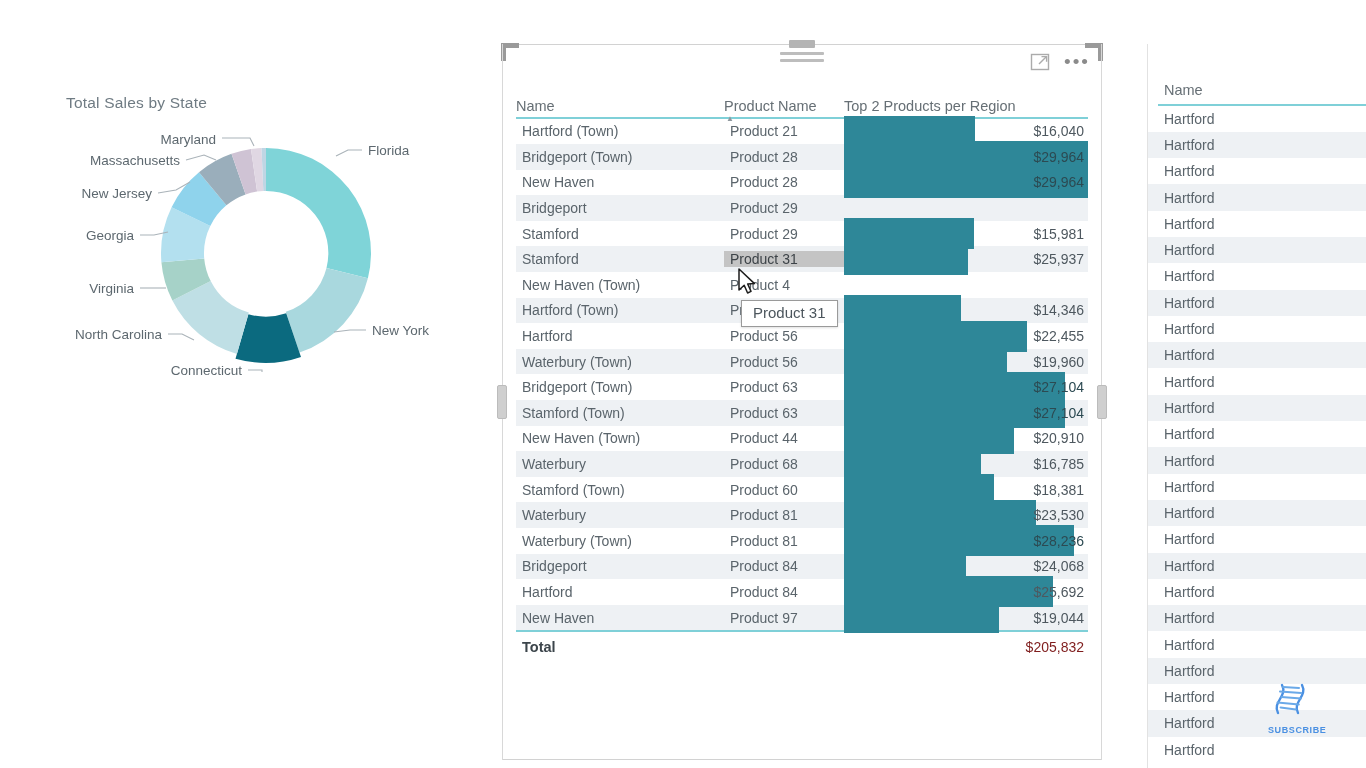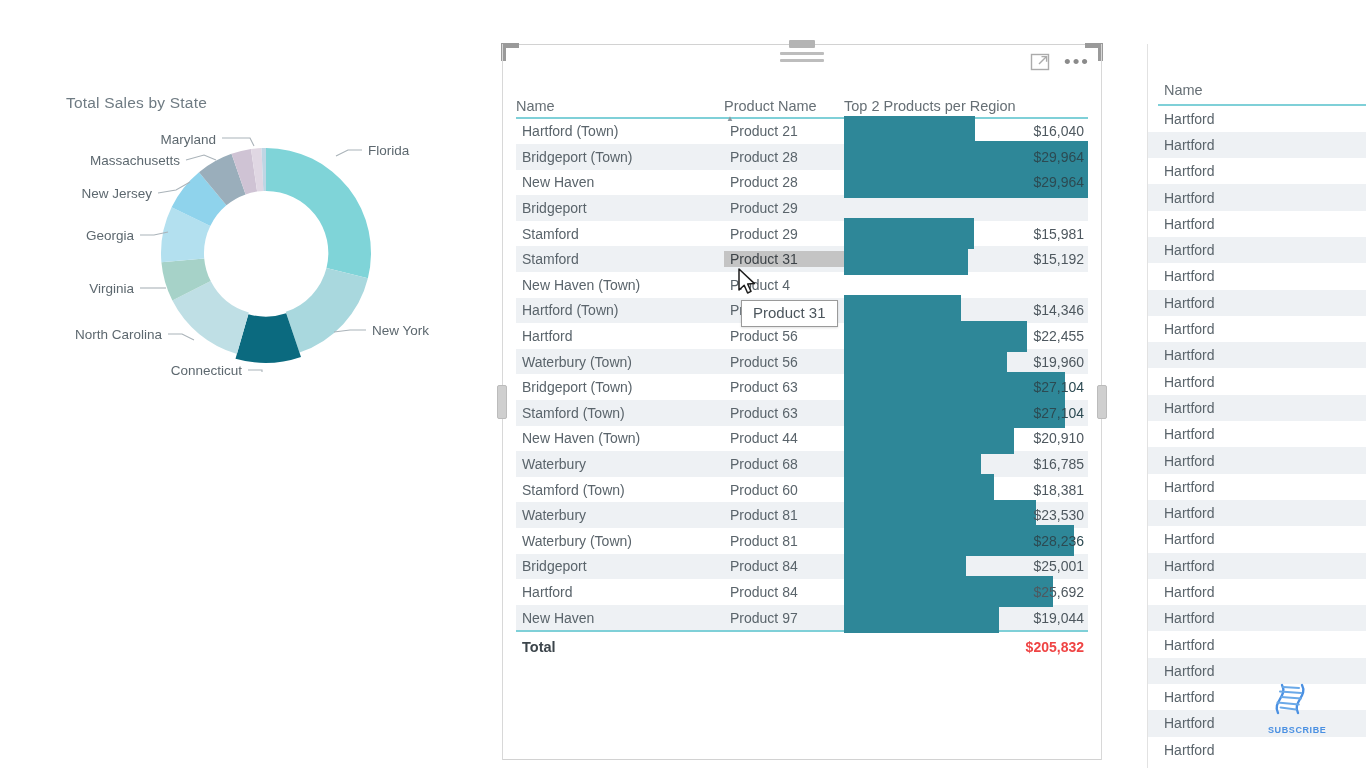--- a/index.html
+++ b/index.html
@@ -72,21 +72,21 @@
   .cell-product.hovered { background:#c4c4c4; color:#3d4348; }
   .cell-bar { flex:1; position:relative; height:35px; }
   .bar-track { position:absolute; left:0; top:2px; bottom:2px; right:0; }
   .bar-fill { position:absolute; left:0; top:0; bottom:0; background:#2e8798; }
   .bar-value { position:absolute; right:4px; top:50%; transform:translateY(-50%);
      font-size:14px; color:#4e585f; }
   .bar-value.inside { color:#2c4a52; }
 
   .totals-rule { height:1.5px; background:#7fd0d8; }
   .trow.total { font-weight:bold; color:#3c454b; height:30px; font-size:14.5px; }
-  .trow.total .cell-bar .bar-value { font-weight:bold; color:#ef4444; }
+  .trow.total .cell-bar .bar-value { font-weight:normal; color:#7f1d1d; }
 
   
   #product-tooltip {
     position:absolute; left:741px; top:300px;
     background:#ffffff; border:1px solid #9a9a9a;
     padding:3px 11px 5px 11px; font-size:15px; color:#4c565d;
     box-shadow:0 1px 2px rgba(0,0,0,.12); z-index:40; white-space:nowrap;
   }
   
   #mouse-cursor { position:absolute; left:737px; top:268px; z-index:45; pointer-events:none; }
@@ -245,21 +245,21 @@
               <div class="bar-value">$15,981</div>
             </div>
           </div>
           <div class="trow alt">
             <div class="cell-name">Stamford</div>
             <div class="cell-product hovered">Product 31</div>
             <div class="cell-bar">
               <div class="bar-track">
                 <div class="bar-fill" style="width: 50.7008%; background: rgb(46, 135, 152);"></div>
               </div>
-              <div class="bar-value">$15,192</div>
+              <div class="bar-value">$25,937</div>
             </div>
           </div>
           <div class="trow">
             <div class="cell-name">New Haven (Town)</div>
             <div class="cell-product">Product 4</div>
           </div>
           <div class="trow alt">
             <div class="cell-name">Hartford (Town)</div>
             <div class="cell-product">Product 51</div>
             <div class="cell-bar">
@@ -359,21 +359,21 @@
               <div class="bar-value inside">$28,236</div>
             </div>
           </div>
           <div class="trow alt">
             <div class="cell-name">Bridgeport</div>
             <div class="cell-product">Product 84</div>
             <div class="cell-bar">
               <div class="bar-track">
                 <div class="bar-fill" style="width: 50.0167%; background: rgb(46, 135, 152);"></div>
               </div>
-              <div class="bar-value">$25,001</div>
+              <div class="bar-value">$24,068</div>
             </div>
           </div>
           <div class="trow">
             <div class="cell-name">Hartford</div>
             <div class="cell-product">Product 84</div>
             <div class="cell-bar">
               <div class="bar-track">
                 <div class="bar-fill" style="width: 85.7429%; background: rgb(46, 135, 152);"></div>
               </div>
               <div class="bar-value">$25,692</div>

